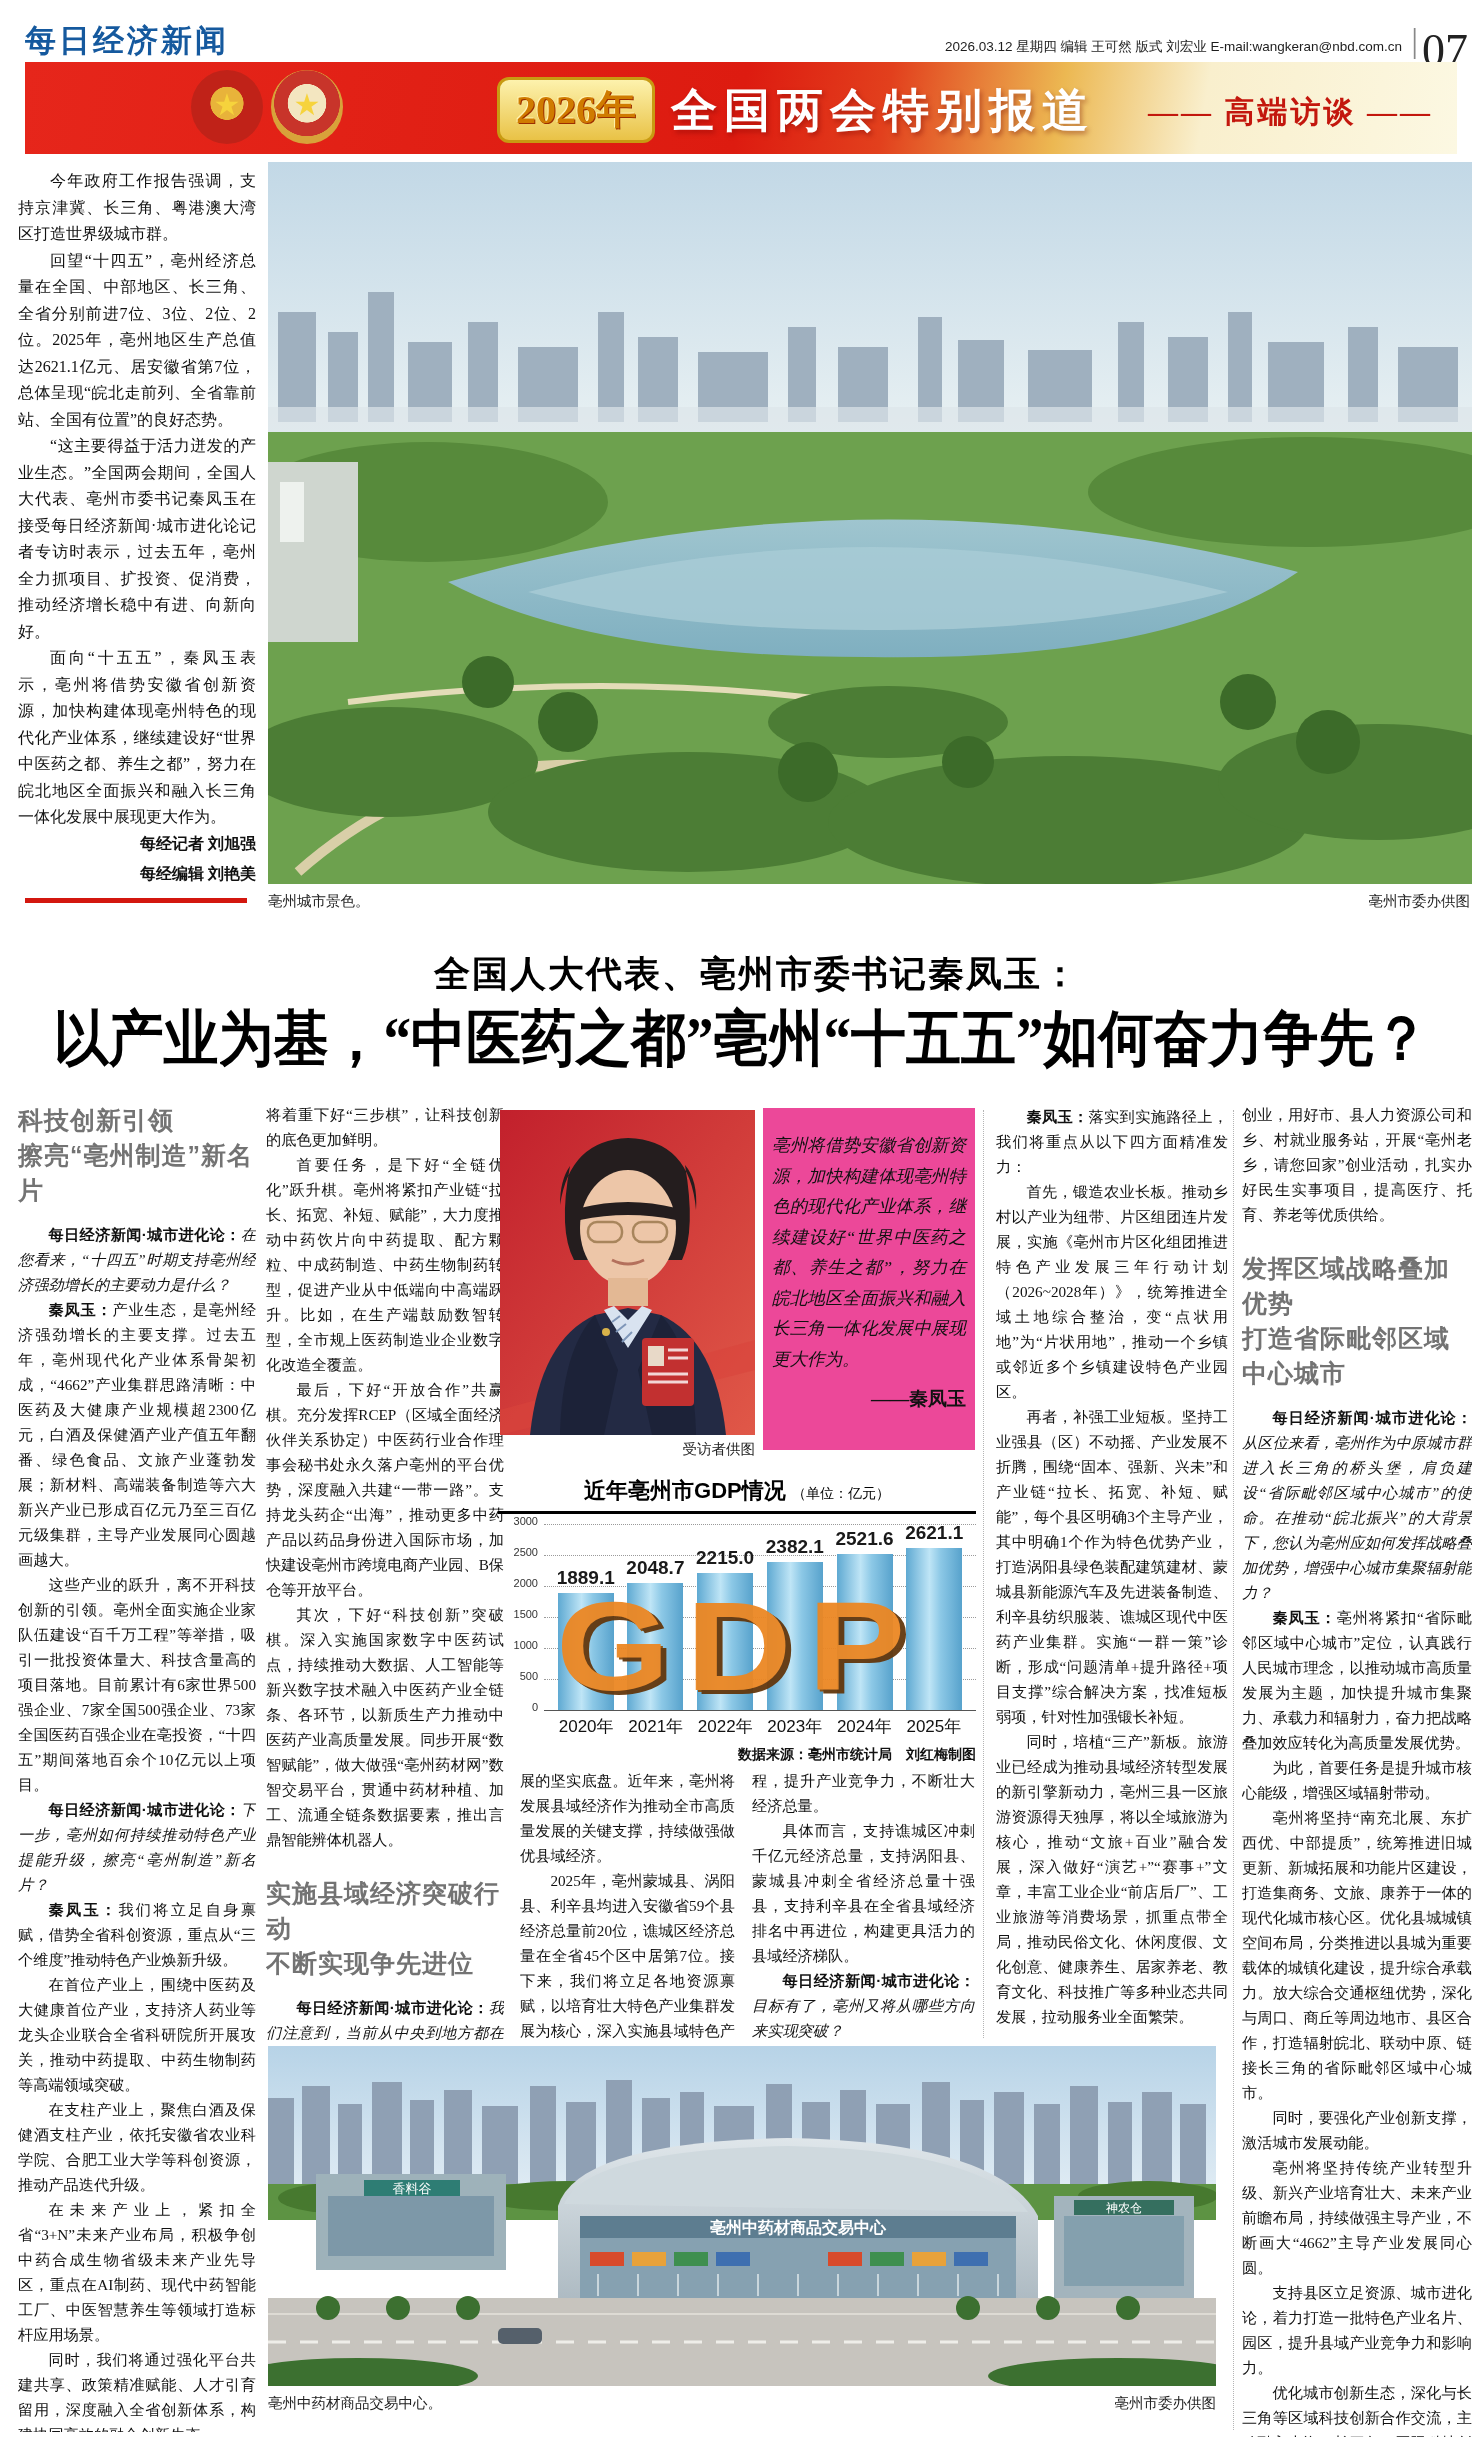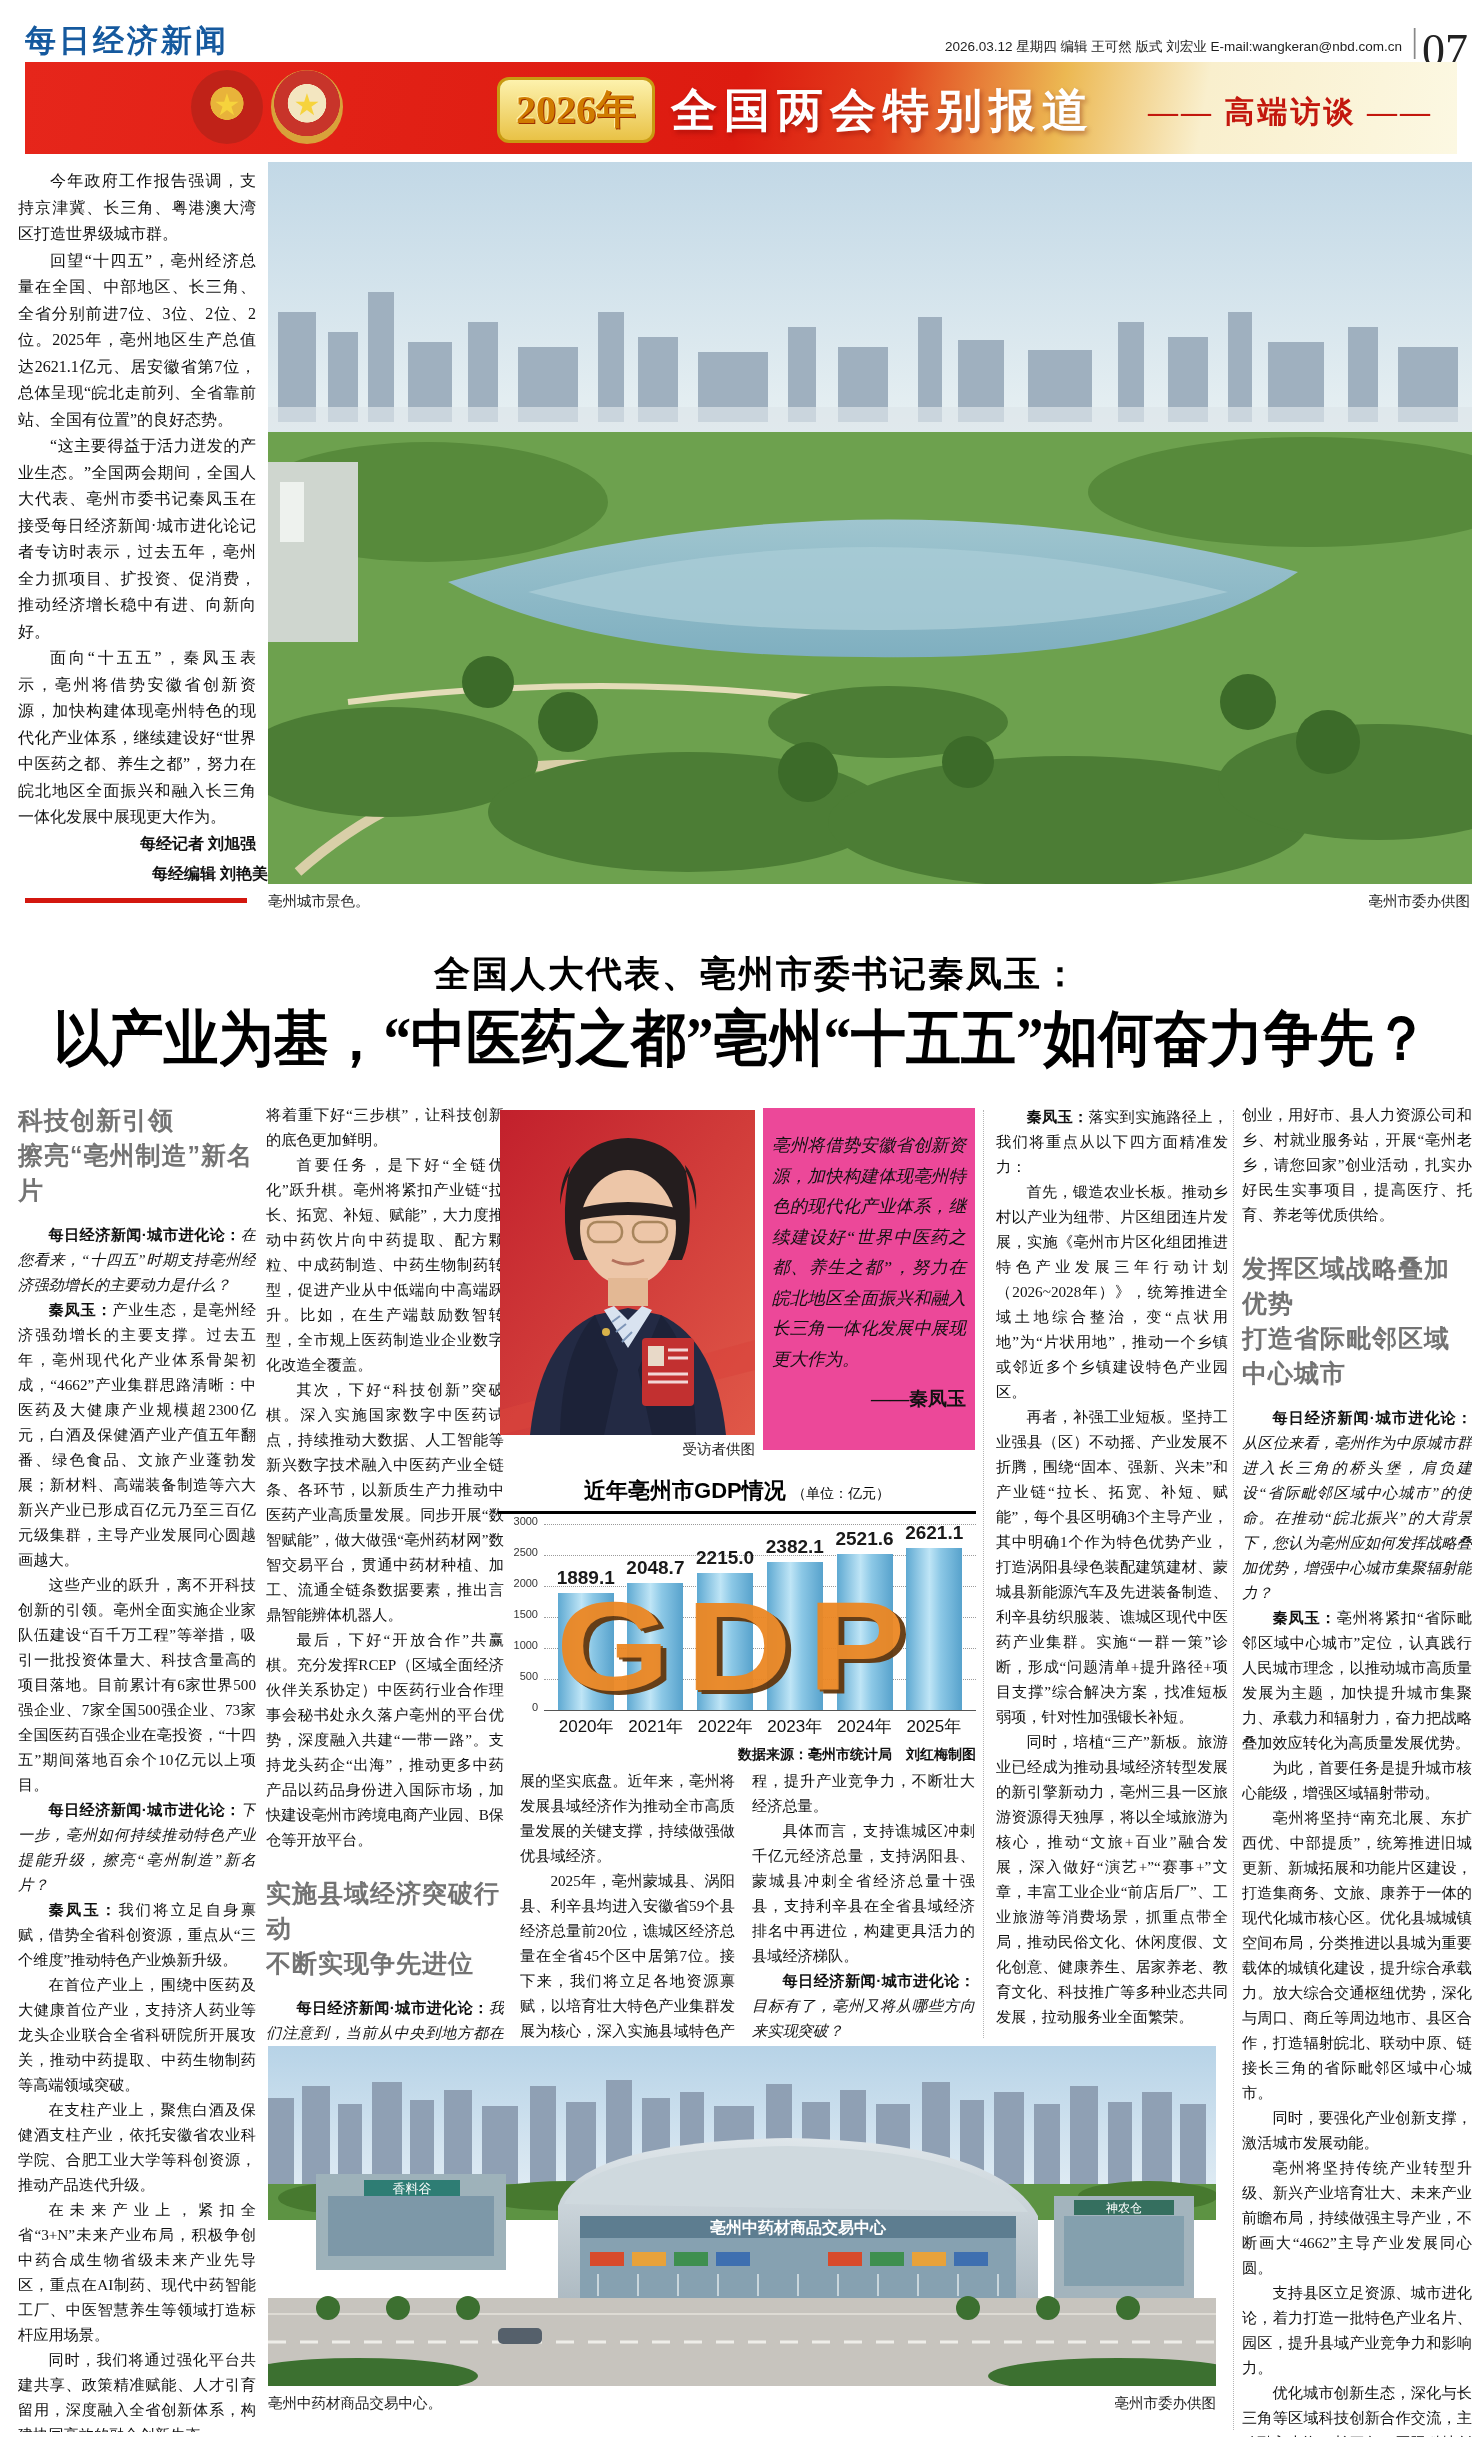--- a/index.html
+++ b/index.html
@@ -97,21 +97,21 @@
     <div class="banner-right"><span>——</span> <span>高端访谈</span> <span>——</span></div>
   </div>
 
   <div class="intro">
       <p class="para">今年政府工作报告强调，支持京津冀、长三角、粤港澳大湾区打造世界级城市群。</p>
       <p class="para">回望“十四五”，亳州经济总量在全国、中部地区、长三角、全省分别前进7位、3位、2位、2位。2025年，亳州地区生产总值达2621.1亿元、居安徽省第7位，总体呈现“皖北走前列、全省靠前站、全国有位置”的良好态势。</p>
       <p class="para">“这主要得益于活力迸发的产业生态。”全国两会期间，全国人大代表、亳州市委书记秦凤玉在接受每日经济新闻·城市进化论记者专访时表示，过去五年，亳州全力抓项目、扩投资、促消费，推动经济增长稳中有进、向新向好。</p>
       <p class="para">面向“十五五”，秦凤玉表示，亳州将借势安徽省创新资源，加快构建体现亳州特色的现代化产业体系，继续建设好“世界中医药之都、养生之都”，努力在皖北地区全面振兴和融入长三角一体化发展中展现更大作为。</p>
     </div>
   <p class="byline" style="position:absolute;left:18px;top:830px;width:238px;">每经记者 刘旭强</p>
-  <p class="byline" style="position:absolute;left:30px;top:860px;width:238px;">每经编辑 刘艳美</p>
+  <p class="byline" style="position:absolute;left:18px;top:860px;width:238px;">每经编辑 刘艳美</p>
   <div class="redbar"></div>
 
   <div class="photo" style="left:268px;top:162px;width:1204px;height:722px;">
     <svg width="1204" height="722" viewBox="0 0 1204 722">
       <defs>
         <linearGradient id="sky" x1="0" y1="0" x2="0" y2="1">
           <stop offset="0" stop-color="#c2d8e6"></stop>
             <stop offset="1" stop-color="#e9f1f3"></stop>
         </linearGradient>
         <linearGradient id="lake" x1="0" y1="0" x2="0" y2="1">
@@ -190,22 +190,22 @@
         <p class="para">在支柱产业上，聚焦白酒及保健酒支柱产业，依托安徽省农业科学院、合肥工业大学等科创资源，推动产品迭代升级。</p>
         <p class="para">在未来产业上，紧扣全省“3+N”未来产业布局，积极争创中药合成生物省级未来产业先导区，重点在AI制药、现代中药智能工厂、中医智慧养生等领域打造标杆应用场景。</p>
         <p class="para">同时，我们将通过强化平台共建共享、政策精准赋能、人才引育留用，深度融入全省创新体系，构建协同高效的融合创新生态。</p>
       </div>
   </div>
 
   <div class="col" style="left:266px;top:1102px;width:238px;height:938px;">
     <div>
         <p class="para cont">将着重下好“三步棋”，让科技创新的底色更加鲜明。</p>
         <p class="para">首要任务，是下好“全链优化”跃升棋。亳州将紧扣产业链“拉长、拓宽、补短、赋能”，大力度推动中药饮片向中药提取、配方颗粒、中成药制造、中药生物制药转型，促进产业从中低端向中高端跃升。比如，在生产端鼓励数智转型，全市规上医药制造业企业数字化改造全覆盖。</p>
+        <p class="para">最后，下好“开放合作”共赢棋。充分发挥RCEP（区域全面经济伙伴关系协定）中医药行业合作理事会秘书处永久落户亳州的平台优势，深度融入共建“一带一路”。支持龙头药企“出海”，推动更多中药产品以药品身份进入国际市场，加快建设亳州市跨境电商产业园、B保仓等开放平台。</p>
         <p class="para">其次，下好“科技创新”突破棋。深入实施国家数字中医药试点，持续推动大数据、人工智能等新兴数字技术融入中医药产业全链条、各环节，以新质生产力推动中医药产业高质量发展。同步开展“数智赋能”，做大做强“亳州药材网”数智交易平台，贯通中药材种植、加工、流通全链条数据要素，推出言鼎智能辨体机器人。</p>
-        <p class="para">最后，下好“开放合作”共赢棋。充分发挥RCEP（区域全面经济伙伴关系协定）中医药行业合作理事会秘书处永久落户亳州的平台优势，深度融入共建“一带一路”。支持龙头药企“出海”，推动更多中药产品以药品身份进入国际市场，加快建设亳州市跨境电商产业园、B保仓等开放平台。</p>
       </div>
     <h3 class="sec mid">
       <span>实施县域经济突破行动</span><br>
       <span>不断实现争先进位</span>
     </h3>
     <div>
         <p class="para q"><span class="lead">每日经济新闻·城市进化论：</span>我们注意到，当前从中央到地方都在强调县域经济的重要性，亳州也提出要“实施县域经济突破行动，推动各县区经济总量实现争先进位”，具体有哪些谋划？</p>
       </div>
   </div>
 

